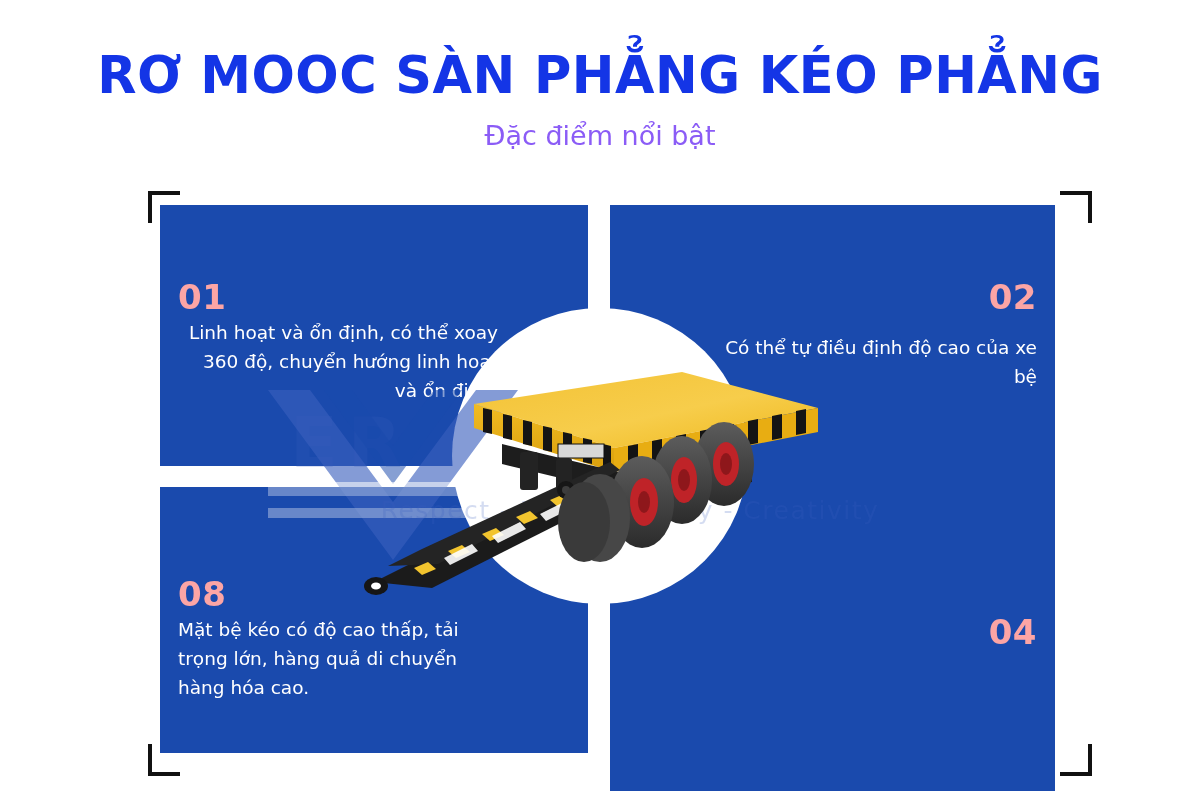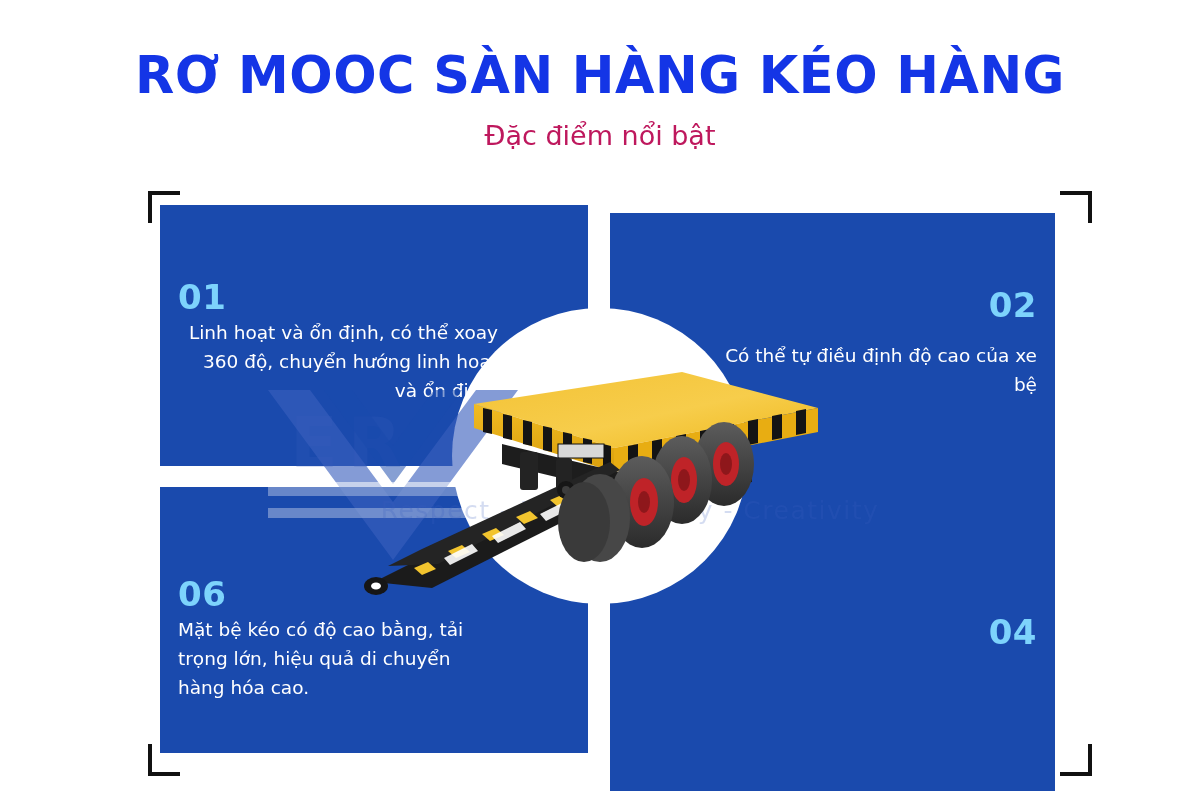--- a/index.html
+++ b/index.html
@@ -66,40 +66,40 @@
   .bracket.br { left: 1060px; top: 744px;  border-right: 4px solid #111; border-bottom: 4px solid #111; }
 
   
   .panel {
     position: absolute;
     box-sizing: border-box;
     color: #ffffff;
     overflow: hidden;
   }
   .panel.p1 { left: 160px; top: 205px; width: 428px; height: 261px; }
-  .panel.p2 { left: 610px; top: 205px; width: 445px; height: 332px; margin-top: 8px; }
+  .panel.p2 { left: 610px; top: 205px; width: 445px; height: 332px; }
   .panel.p3 { left: 160px; top: 487px; width: 428px; height: 266px; }
   .panel.p4 { left: 610px; top: 487px; width: 445px; height: 266px; }
 
   .panel-inner {
     position: relative;
     width: 100%;
     height: 100%;
     box-sizing: border-box;
   }
   .p1 .panel-inner, .p3 .panel-inner { padding: 0 18px 0 18px; text-align: left; }
   .p2 .panel-inner, .p4 .panel-inner { padding: 0 18px 0 18px; text-align: right; }
 
   .panel-num {
     position: absolute;
     font-size: 34px;
     font-weight: bold;
     letter-spacing: 0.5px;
     line-height: 1;
-    color: #7dd3fc;
+    color: #fca5a5;
   }
   .p1 .panel-num { left: 18px;  top: 75px; }
   .p3 .panel-num { left: 18px;  top: 90px; }
   .p2 .panel-num { right: 18px; top: 75px; }
   .p4 .panel-num { right: 18px; top: 90px; }
 
   .panel-text {
     position: absolute;
     font-size: 18.5px;
     line-height: 1.58;
@@ -174,22 +174,22 @@
     height: 250px;
     pointer-events: none;
   }
 </style>
 </head>
 <body>
 
 <div id="poster" style="background: rgb(255, 255, 255);">
 
   <div class="header">
-    <div class="main-title" style="color: rgb(20, 53, 230);">RƠ MOOC SÀN HÀNG KÉO HÀNG</div>
-    <div class="sub-title" style="color: #be185d;">Đặc điểm nổi bật</div>
+    <div class="main-title" style="color: rgb(20, 53, 230);">RƠ MOOC SÀN PHẲNG KÉO PHẲNG</div>
+    <div class="sub-title" style="color: #8b5cf6;">Đặc điểm nổi bật</div>
   </div>
 
   <div class="bracket tl" style="border-color: rgb(17, 17, 17);"></div>
   <div class="bracket tr" style="border-color: rgb(17, 17, 17);"></div>
   <div class="bracket bl" style="border-color: rgb(17, 17, 17);"></div>
   <div class="bracket br" style="border-color: rgb(17, 17, 17);"></div>
 
   <div class="panel p1" style="background: rgb(26, 74, 173);">
     <div class="panel-inner">
       <div class="panel-num">01</div>
@@ -199,22 +199,22 @@
 
   <div class="panel p2" style="background: rgb(26, 74, 173);">
     <div class="panel-inner">
       <div class="panel-num">02</div>
       <div class="panel-text">Có thể tự điều định độ cao của xe bệ</div>
     </div>
   </div>
 
   <div class="panel p3" style="background: rgb(26, 74, 173);">
     <div class="panel-inner">
-      <div class="panel-num">06</div>
-      <div class="panel-text">Mặt bệ kéo có độ cao bằng, tải trọng lớn, hiệu quả di chuyển hàng hóa cao.</div>
+      <div class="panel-num">08</div>
+      <div class="panel-text">Mặt bệ kéo có độ cao thấp, tải trọng lớn, hàng quả di chuyển hàng hóa cao.</div>
     </div>
   </div>
 
   <div class="panel p4" style="background: rgb(26, 74, 173); margin-top: 38px;">
     <div class="panel-inner">
       <div class="panel-num">04</div>
     </div>
   </div>
 
   <div class="center-circle"></div>

